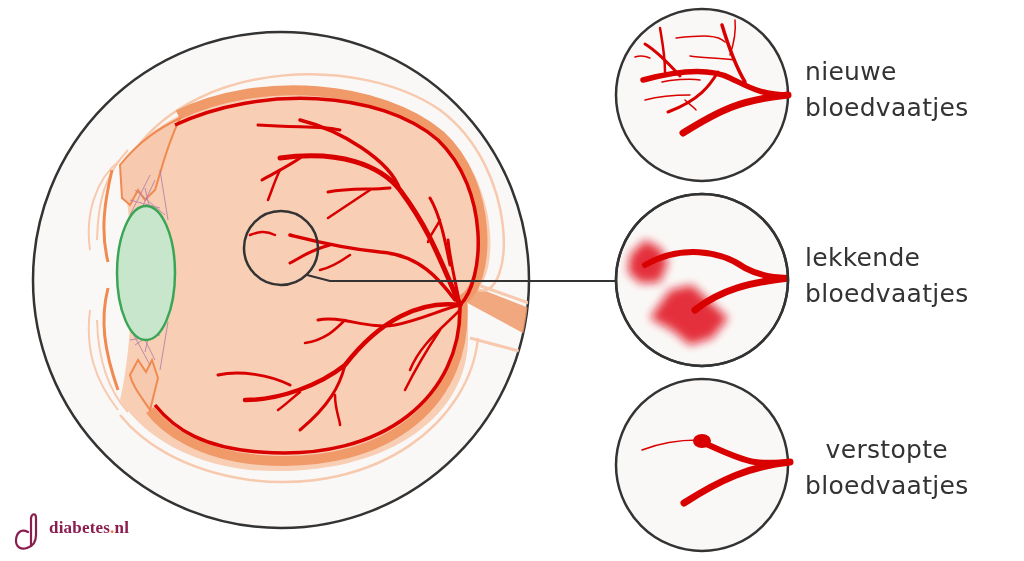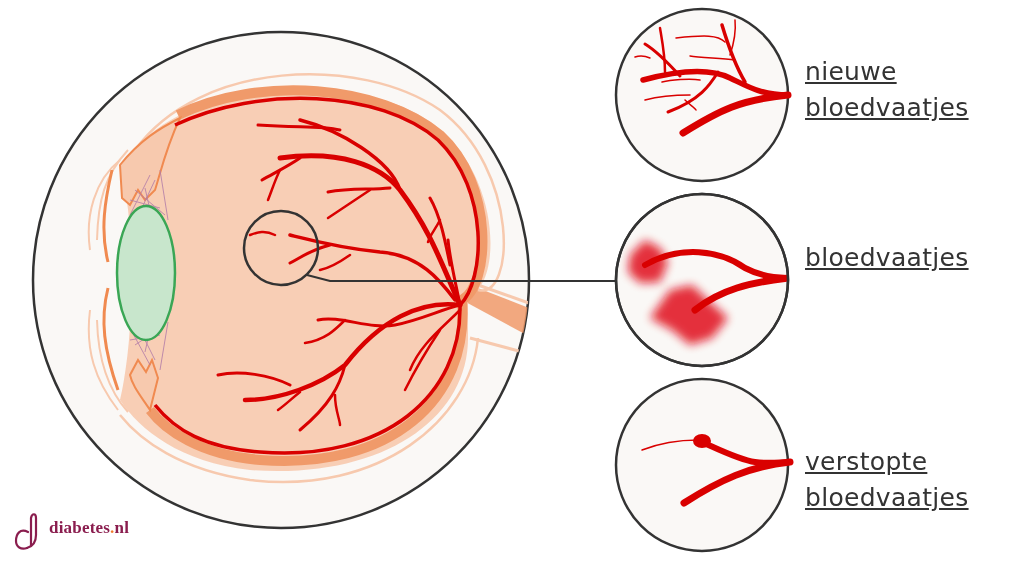--- a/index.html
+++ b/index.html
@@ -1,19 +1,19 @@
 <!DOCTYPE html>
 <html><head>
   <meta charset="utf-8">
   <style>
     html, body { margin: 0; padding: 0; background: #ffffff; }
     body { width: 1024px; height: 561px; position: relative; overflow: hidden; font-family: "DejaVu Sans", sans-serif; }
     #stage { position: absolute; left: 0; top: 0; width: 1024px; height: 561px; }
     .label { position: absolute; left: 805px; font-family: "DejaVu Sans", sans-serif; font-size: 25px; line-height: 36px; color: #333333; letter-spacing: 0.3px; }
-    .label span { display: block; text-decoration: underline; }
+    .label span { display: block; }
     .logo-text { position: absolute; left: 49px; top: 518px; font-family: Liberation Serif, serif; font-size: 17px; font-weight: bold; color: #8a1d4e; letter-spacing: 0.2px; }
     .logo-dot { color: #f07a2a; }
   </style>
 </head>
 <body>
 
 <svg id="stage" width="1024" height="561" viewBox="0 0 1024 561">
   <defs>
     <filter id="blur6" x="-50%" y="-50%" width="200%" height="200%">
       <feGaussianBlur stdDeviation="5"></feGaussianBlur>
@@ -161,20 +161,21 @@
     <path d="M 28 532 C 20 528, 16 534, 16 541 C 16 547, 21 550, 27 548"></path>
     <path d="M 27 548 C 34 546, 36 540, 36 535 L 36 518 C 36 513, 32 513, 31 518 L 31 546"></path>
   </g>
 </svg>
 
 <div class="label" style="top:54px;">
   <span>nieuwe</span>
   <span>bloedvaatjes</span>
 </div>
 <div class="label" style="top:240px;">
+  <span>lekkende</span>
   <span>bloedvaatjes</span>
 </div>
-<div class="label" style="top:444px;">
+<div class="label" style="top:432px;text-align:center;">
   <span>verstopte</span>
   <span>bloedvaatjes</span>
 </div>
 
 <div class="logo-text"><span>diabetes</span><span class="logo-dot">.</span><span>nl</span></div>
 
 </body></html>

